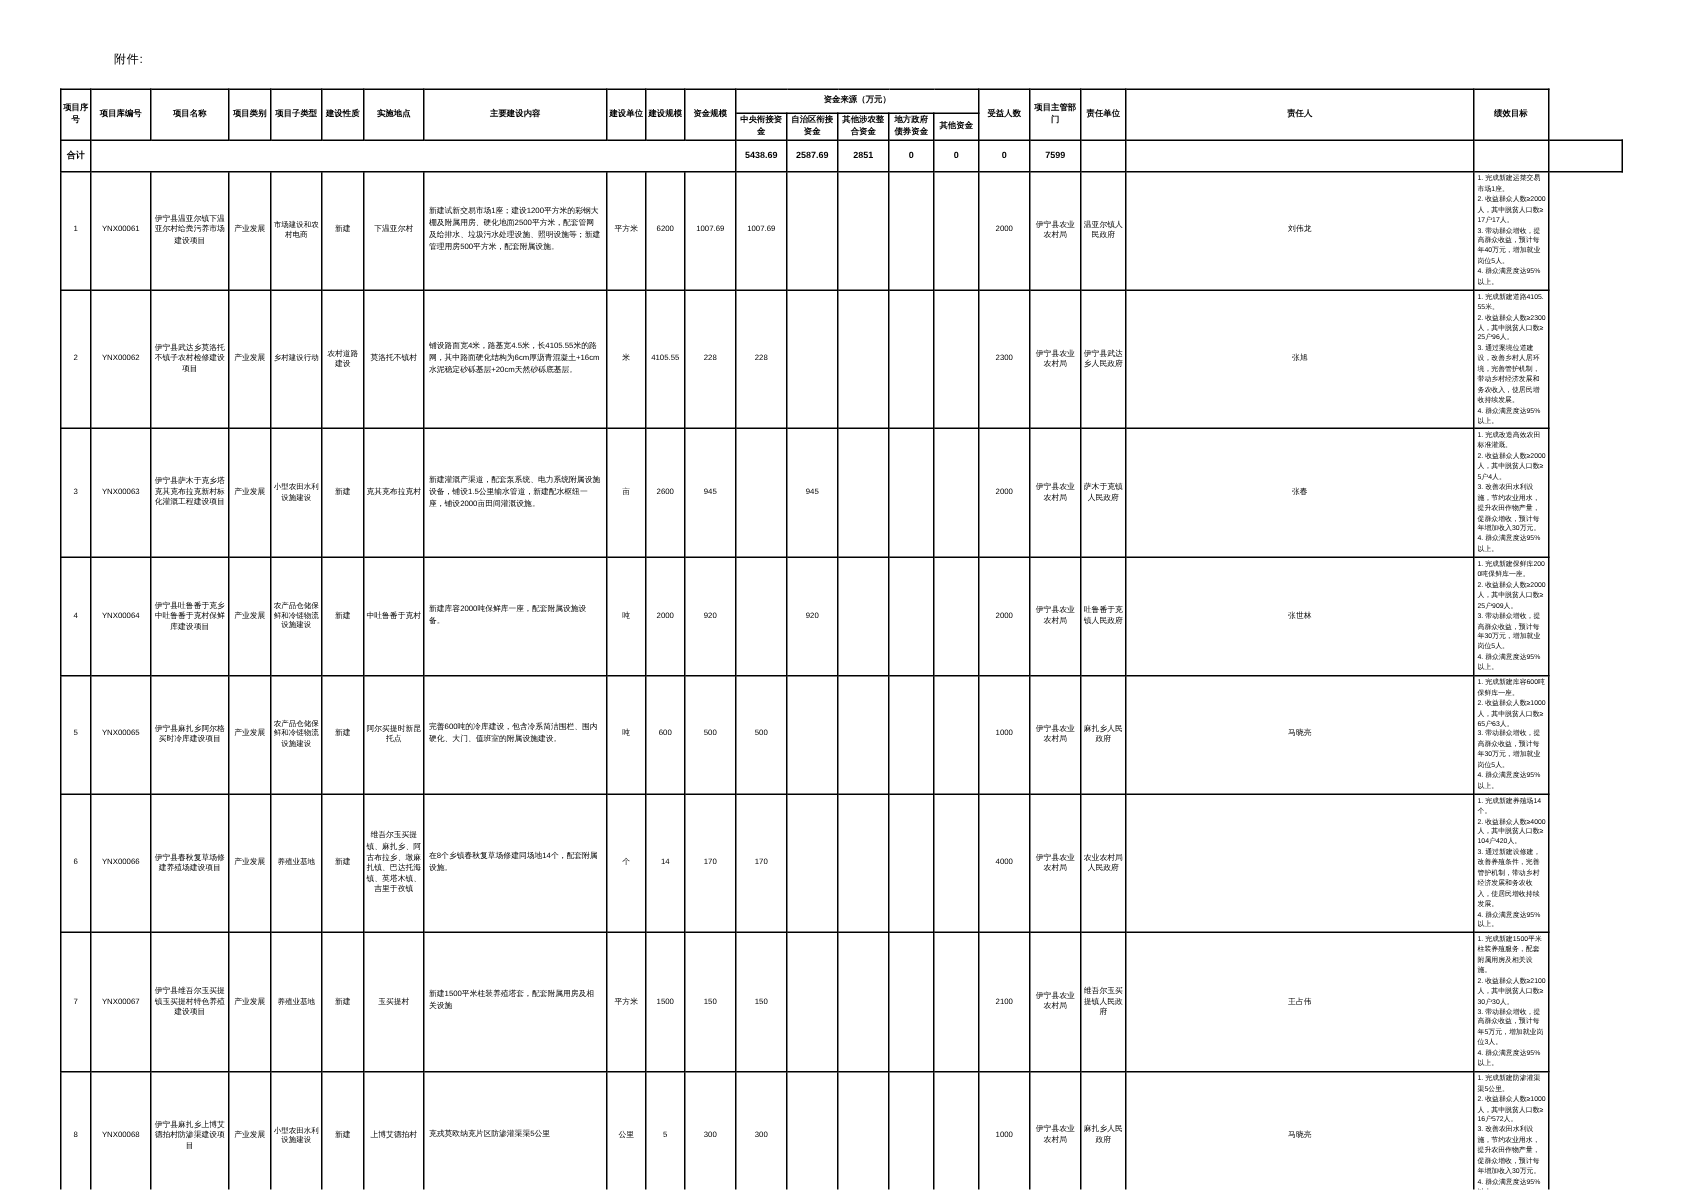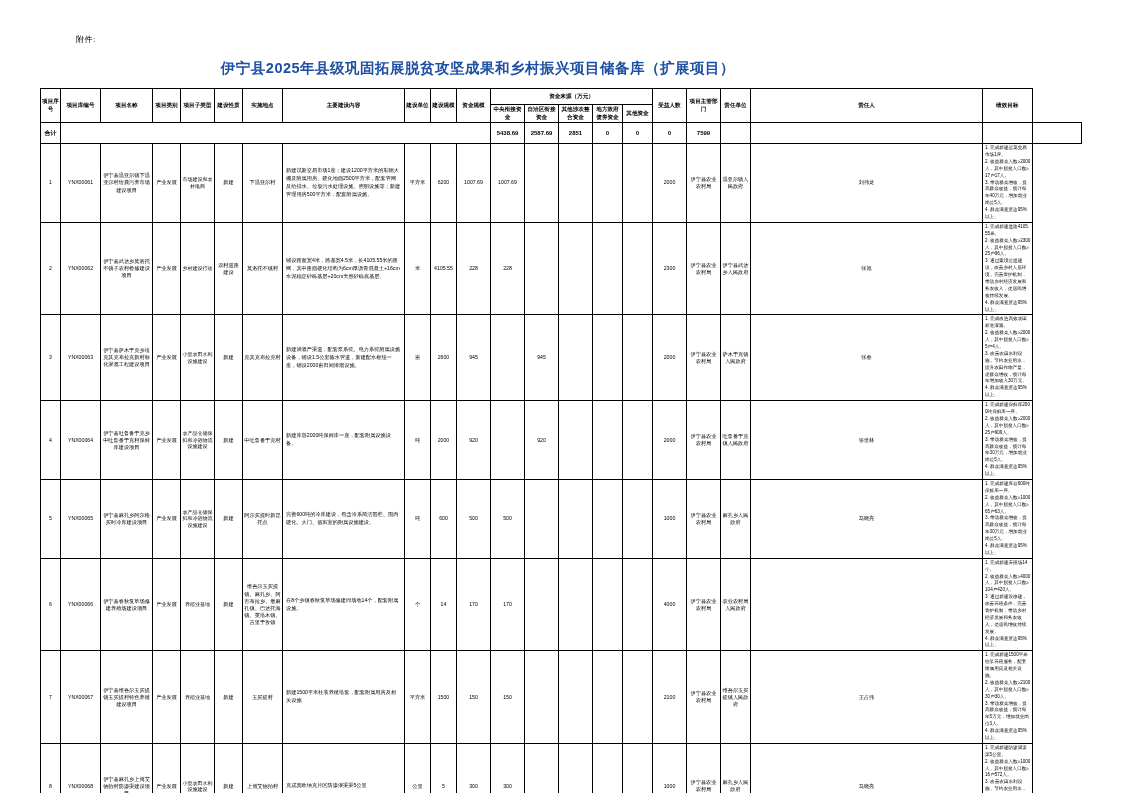--- a/index.html
+++ b/index.html
@@ -21,21 +21,20 @@
   col.c4{width:34px}col.c5{width:28px}col.c6{width:40px}col.c7{width:122px}
   col.c8{width:26px}col.c9{width:26px}col.c10{width:34px}col.c11{width:34px}
   col.c12{width:34px}col.c13{width:34px}col.c14{width:30px}col.c15{width:30px}
   col.c16{width:34px}col.c17{width:34px}col.c18{width:30px}col.c19{width:232px}
 </style>
 </head>
 <body>
 
 <div class="page">
   <div class="attach">附件:</div>
-  <div class="doc-title">伊宁县2025年县级巩固拓展脱贫攻坚成果和乡村振兴项目储备库（扩展项目）</div>
 
   <table>
     <colgroup>
       <col class="c0">
         <col class="c1">
         <col class="c2">
         <col class="c3">
         <col class="c4">
         <col class="c5">
       <col class="c6">

